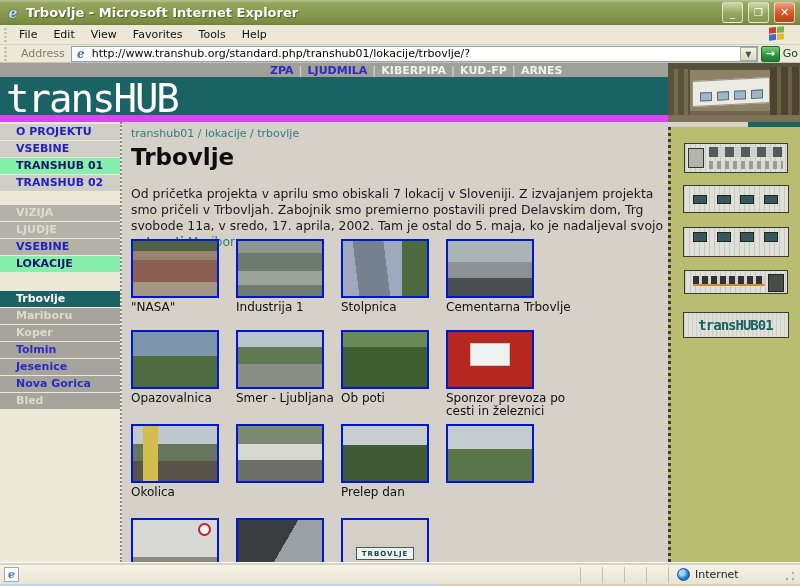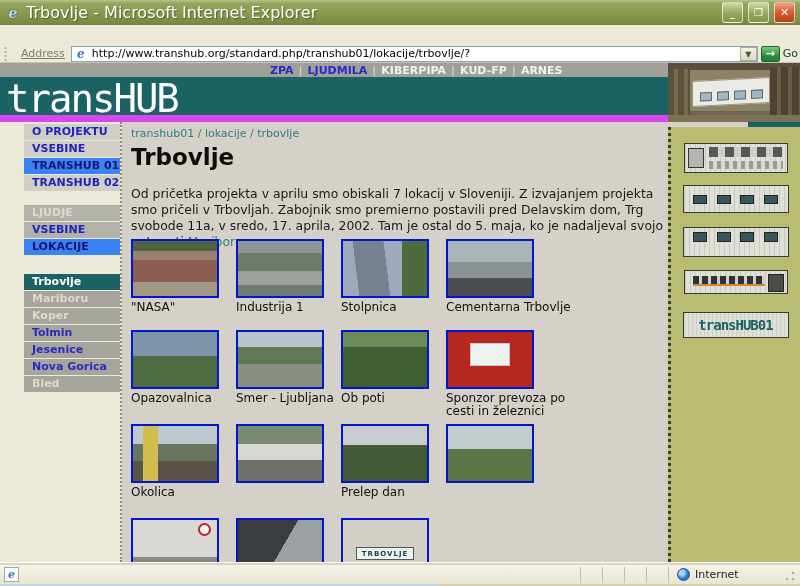--- a/index.html
+++ b/index.html
@@ -10,21 +10,21 @@
   }
 
   
   .titlebar {
     position:absolute; top:0; left:0; width:800px; height:25px;
     background:linear-gradient(180deg,#b7c48e 0%,#94a55e 14%,#8b9c53 45%,#7a8b42 90%,#6f8039 100%);
     display:flex; align-items:center; padding:0 5px; gap:5px;
   }
   .ie-icon { width:16px; height:16px; font:italic bold 14px/16px "DejaVu Serif",serif;
     color:#bcd9f7; text-align:center; text-shadow:0 0 2px #2a4a7a; }
-  .title-text { flex:1; color:#fff; font-weight:normal; font-size:16px;
+  .title-text { flex:1; color:#fff; font-weight:bold; font-size:13px;
     text-shadow:1px 1px 1px #4f6026; white-space:nowrap; overflow:hidden; }
   .tb-btn { width:21px; height:21px; border-radius:3px; border:1px solid rgba(255,255,255,.65);
     color:#fff; font-size:10px; line-height:19px; text-align:center; }
   .btn-min,.btn-max { background:linear-gradient(180deg,#cdd9a4,#96a660 55%,#85954e); }
   .btn-close { background:linear-gradient(180deg,#efa086,#d85a2b 50%,#b4431a); font-size:11px; }
 
   
   .menubar { position:absolute; top:25px; left:0; width:800px; height:20px;
     background:#ece9d8; border-bottom:1px solid #d6d2bd; display:flex; align-items:center; }
   .grip { width:3px; height:14px; margin:0 4px;
@@ -33,21 +33,21 @@
   .winflag { margin-left:auto; margin-right:8px; width:30px; height:18px;
     display:flex; align-items:center; justify-content:center; gap:0; }
   .flagbox { width:16px; height:15px; display:grid; grid-template-columns:7px 7px;
     grid-template-rows:6px 6px; gap:1px; transform:skewY(-6deg); }
   .fq1{background:#d23b28;} .fq2{background:#7ab648;} .fq3{background:#3a6fd2;} .fq4{background:#e8b72a;}
 
   
   .addressbar { position:absolute; top:45px; left:0; width:800px; height:18px;
     background:#ece9d8; border-bottom:1px solid #c8c4b0;
     display:flex; align-items:center; font-size:11px; }
-  .addr-label { color:#7d7d6e; margin:0 6px 0 10px;text-decoration:underline; }
+  .addr-label { color:#7d7d6e; margin:0 6px 0 10px; }
   .addr-input { flex:1; height:16px; background:#fff; border:1px solid #88a3b8;
     display:flex; align-items:center; padding-left:2px; overflow:hidden; }
   .addr-ie { width:14px; height:14px; font:italic bold 12px/14px "DejaVu Serif",serif;
     color:#3a77c2; text-align:center; }
   .addr-text { margin-left:4px; font-size:11px; color:#000; white-space:nowrap; }
   .addr-drop { margin-left:auto; width:17px; height:14px; background:linear-gradient(180deg,#f4f2e6,#dcd8c4);
     border:1px solid #b0ac98; font-size:8px; line-height:13px; text-align:center; color:#4a5a3a; }
   .go-btn { width:19px; height:16px; margin:0 3px; border-radius:2px;
     background:linear-gradient(180deg,#7ccb7c,#2e9040 60%,#1f7a32);
     border:1px solid #1a6a2a; color:#fff; font-weight:bold; font-size:11px;
@@ -77,24 +77,24 @@
   .ph-container { position:absolute; left:24px; top:16px; width:78px; height:26px;
     background:#eceae4; border:1px solid #9a937e; transform:skewY(-3deg);
     display:flex; align-items:center; justify-content:space-around; padding:0 4px; }
   .ph-win { width:12px; height:9px; background:#9fb6c4; border:1px solid #5a6a74; margin-top:6px; }
   .ph-ground { position:absolute; left:0; bottom:0; width:100%; height:7px; background:#7d7257; }
   .rb-topstrip { position:absolute; top:59px; right:0; width:132px; height:5px; background:#1b6264; }
 
   
   .sidebar { position:absolute; top:59px; left:0; width:122px; height:440px;
     background:#ece9d8; border-right:2px dotted #8a8a78; padding-top:2px; }
-  .side-item { height:16px; line-height:16px; padding-left:8px; margin-bottom:1px;
-    font-size:11px; font-weight:bold; white-space:nowrap; overflow:hidden;margin-left:24px; }
+  .side-item { height:16px; line-height:16px; padding-left:16px; margin-bottom:1px;
+    font-size:11px; font-weight:bold; white-space:nowrap; overflow:hidden; }
   .v-light    { background:#cfcfc7; color:#2222bb; }
-  .v-dark     { background:#3b82f6; color:#16166e; }
+  .v-dark     { background:#86efac; color:#16166e; }
   .v-med-muted{ background:#b2b2aa; color:#dedbc8; }
   .v-med-blue { background:#b2b2aa; color:#2222bb; }
   .v-loc-muted{ background:#a5a59d; color:#dedbc8; }
   .v-loc-blue { background:#a5a59d; color:#2a2ac0; }
   .v-selected { background:#1b6264; color:#ffffff; }
   .side-gap1 { height:13px; } .side-gap2 { height:18px; }
 
   
   .main { position:absolute; top:59px; left:122px; width:626px; height:440px;
     background:#d5d1c9; overflow:hidden; }
@@ -196,20 +196,37 @@
 <div class="window">
 
   <div class="titlebar">
     <span class="ie-icon">e</span>
     <span class="title-text">Trbovlje - Microsoft Internet Explorer</span>
     <span class="tb-btn btn-min">_</span>
     <span class="tb-btn btn-max">❐</span>
     <span class="tb-btn btn-close">✕</span>
   </div>
 
+  <div class="menubar">
+    <span class="grip"></span>
+    <span class="menu-item">File</span>
+    <span class="menu-item">Edit</span>
+    <span class="menu-item">View</span>
+    <span class="menu-item">Favorites</span>
+    <span class="menu-item">Tools</span>
+    <span class="menu-item">Help</span>
+    <span class="winflag">
+      <span class="flagbox">
+        <span class="fq1"></span>
+          <span class="fq2"></span>
+          <span class="fq3"></span>
+          <span class="fq4"></span>
+      </span>
+    </span>
+  </div>
 
   <div class="addressbar">
     <span class="grip"></span>
     <span class="addr-label">Address</span>
     <span class="addr-input">
       <span class="addr-ie">e</span>
       <span class="addr-text">http://www.transhub.org/standard.php/transhub01/lokacije/trbovlje/?</span>
       <span class="addr-drop">▼</span>
     </span>
     <span class="go-btn">→</span>
@@ -246,20 +263,21 @@
       <span class="ph-ground"></span>
     </div>
     <div class="rb-topstrip"></div>
 
     <div class="sidebar">
       <div class="side-item v-light">O PROJEKTU</div>
       <div class="side-item v-light">VSEBINE</div>
       <div class="side-item v-dark">TRANSHUB 01</div>
       <div class="side-item v-light">TRANSHUB 02</div>
       <div class="side-gap1"></div>
+      <div class="side-item v-med-muted">VIZIJA</div>
       <div class="side-item v-med-muted">LJUDJE</div>
       <div class="side-item v-med-blue">VSEBINE</div>
       <div class="side-item v-dark">LOKACIJE</div>
       <div class="side-gap2"></div>
       <div class="side-item v-selected">Trbovlje</div>
       <div class="side-item v-loc-muted">Mariboru</div>
       <div class="side-item v-loc-muted">Koper</div>
       <div class="side-item v-loc-blue">Tolmin</div>
       <div class="side-item v-loc-blue">Jesenice</div>
       <div class="side-item v-loc-blue">Nova Gorica</div>

